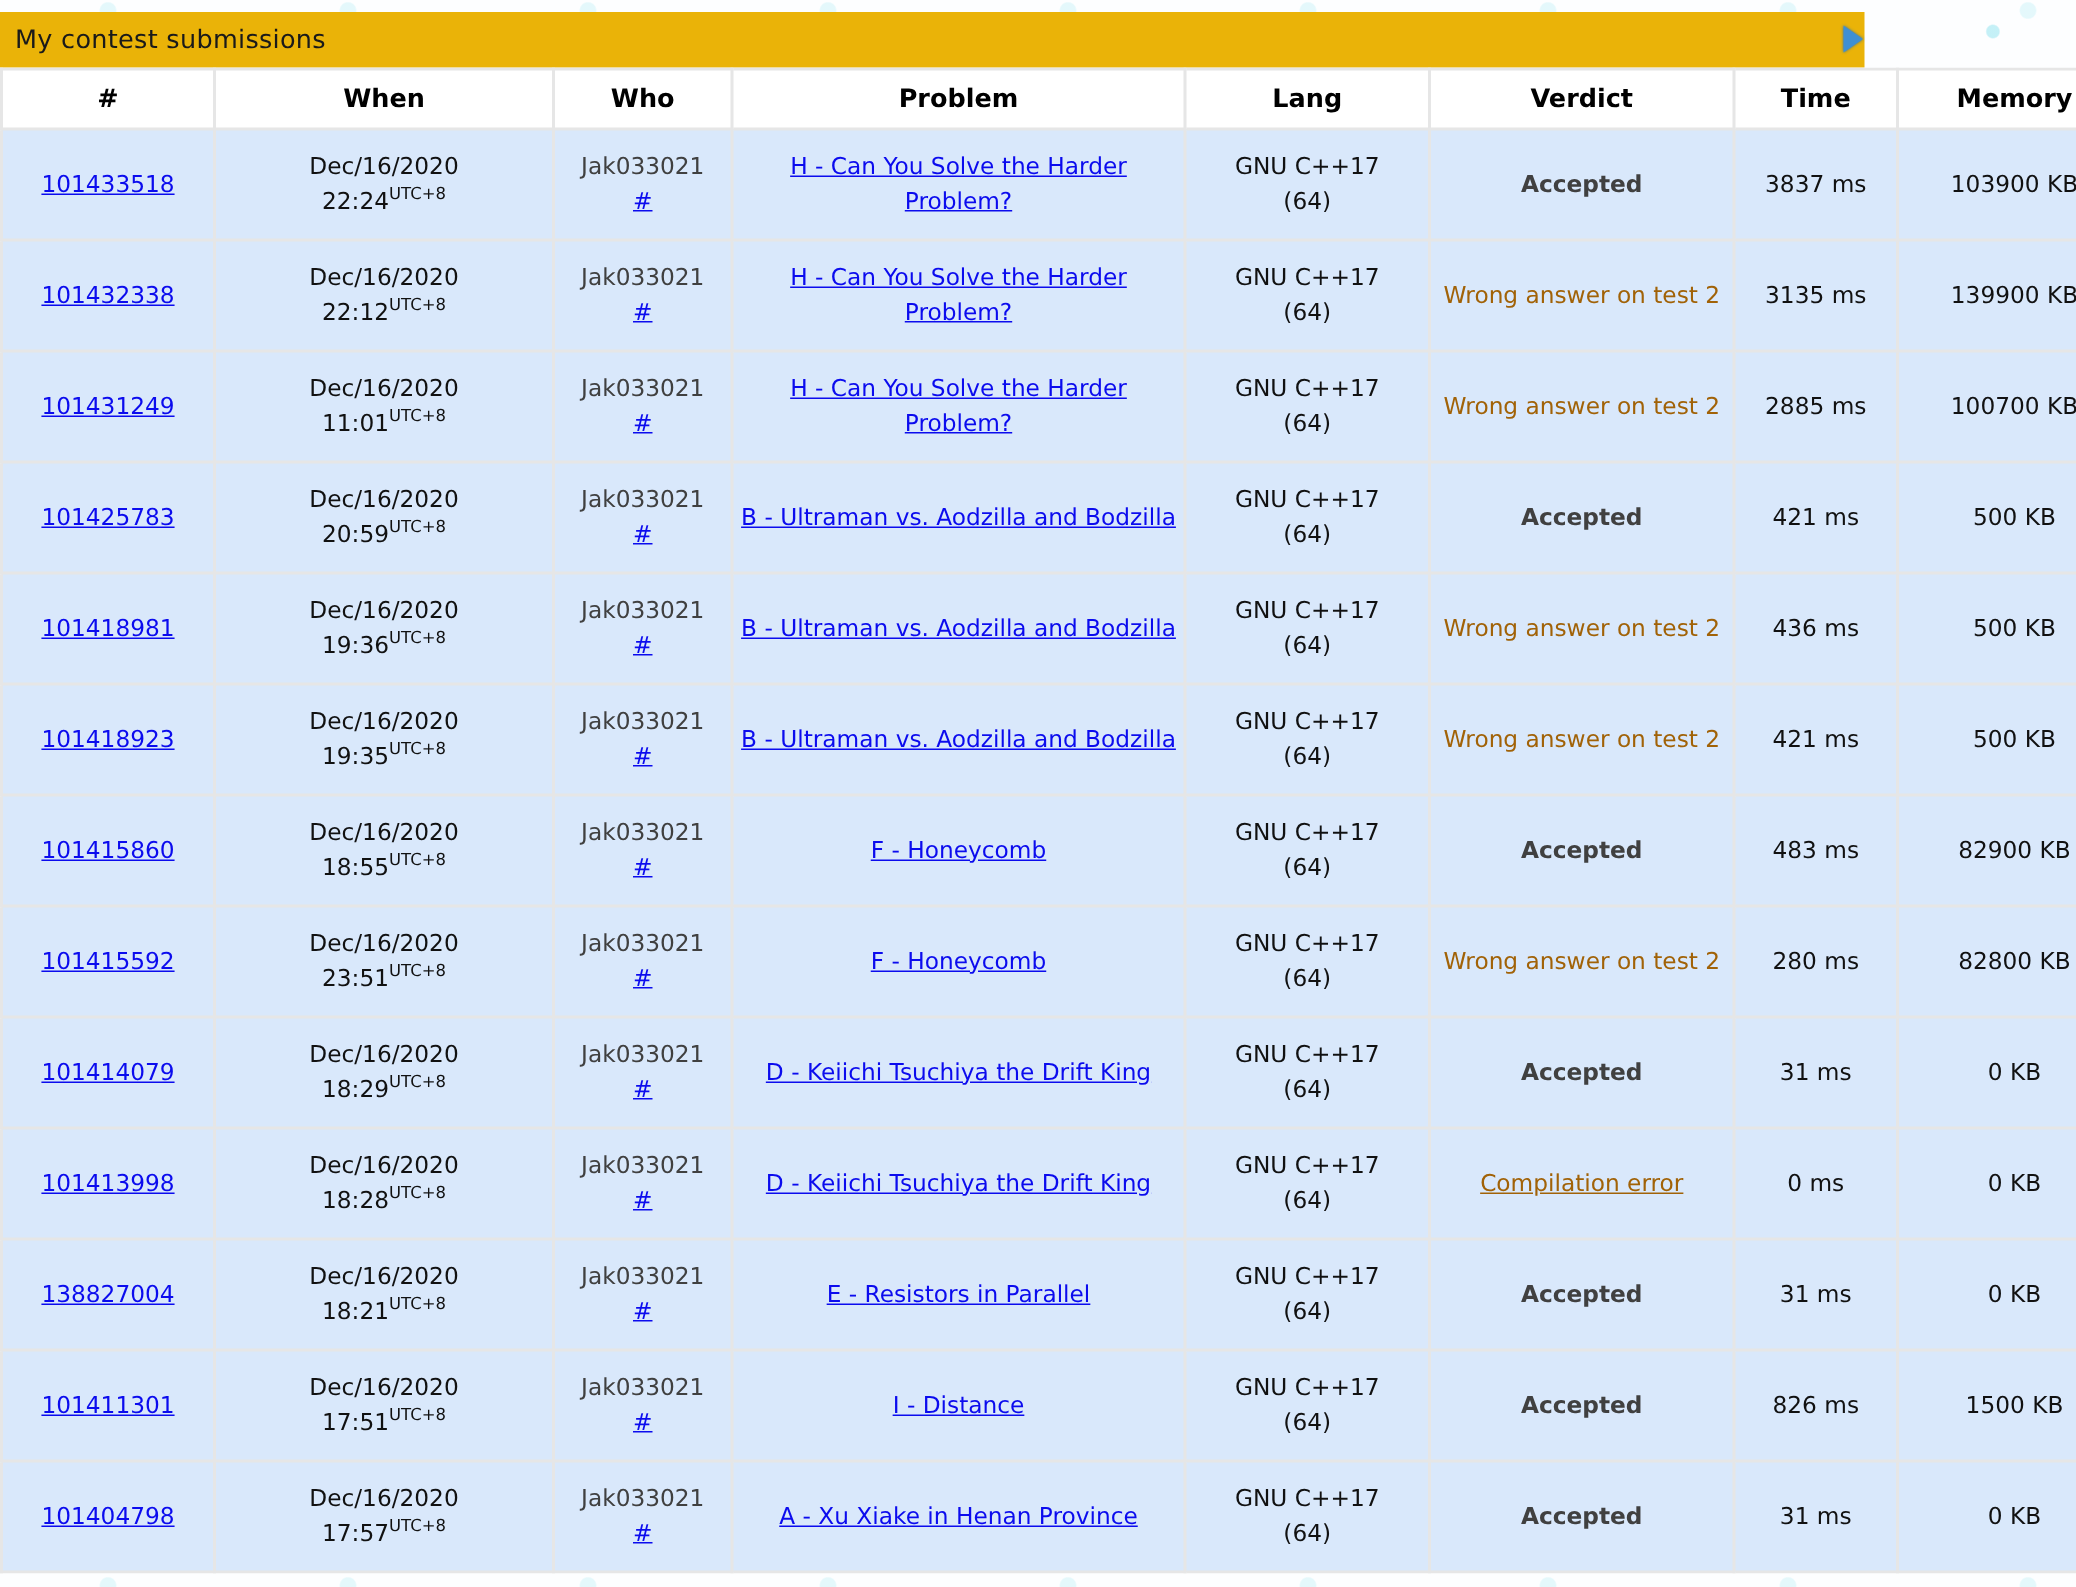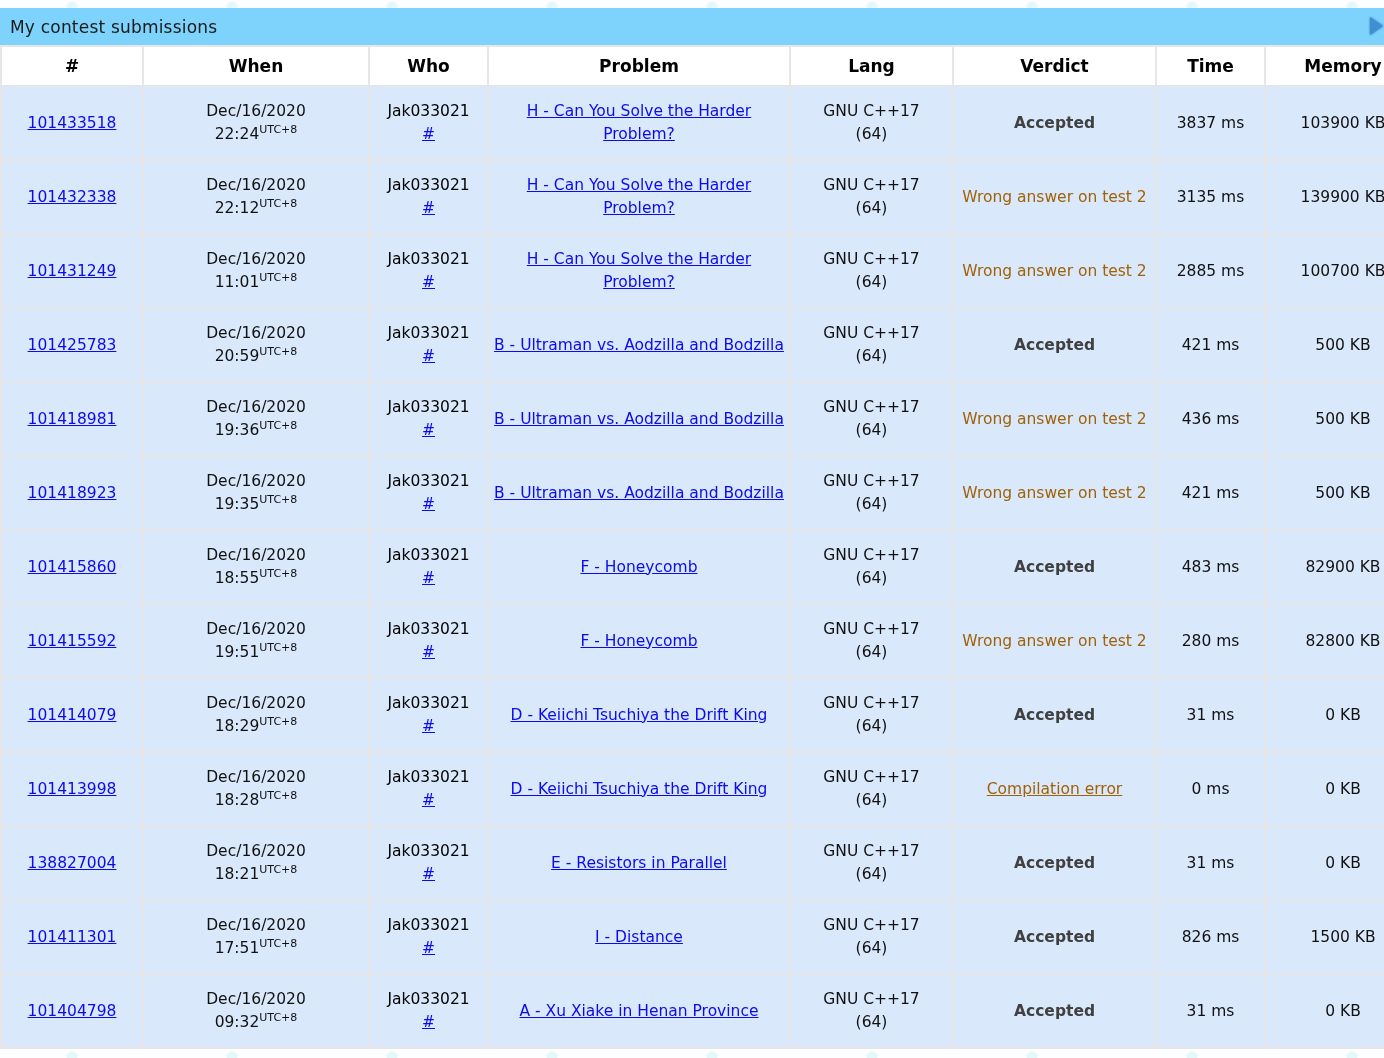--- a/index.html
+++ b/index.html
@@ -16,23 +16,23 @@
       radial-gradient(circle at 22% 35%, rgba(150,228,240,0.55) 0 4px, rgba(150,228,240,0) 5px),
       radial-gradient(circle at 68% 75%, rgba(170,235,243,0.45) 0 6px, rgba(170,235,243,0) 7px),
       radial-gradient(circle at 45% 10%, rgba(190,240,246,0.40) 0 5px, rgba(190,240,246,0) 6px);
     background-size: 130px 60px, 190px 80px, 160px 70px;
     color: #111;
   }
   .titlebar {
     position: absolute;
     top: 8px;
     left: 0;
-    width: 1384px;
+    width: 1243px;
     height: 37px;
-    background: #7dd3fc;
+    background: #eab308;
     box-sizing: border-box;
     display: flex;
     align-items: center;
   }
   .titlebar-text {
     padding-left: 10px;
     font-size: 17px;
     color: #1a1a1a;
     letter-spacing: 0.2px;
   }
@@ -89,21 +89,21 @@
   col.c-mem    { width: 156px; }
   a.lnk {
     color: #0b0bee;
     text-decoration: underline;
     cursor: pointer;
   }
   .when-time sup {
     font-size: 11px;
     line-height: 0;
   }
-  .who-name { color: #000000; }
+  .who-name { color: #404040; }
   .v-accepted {
     color: #404040;
     font-weight: bold;
   }
   .v-rejected {
     color: #a16207;
   }
   .v-link {
     text-decoration: underline;
     cursor: pointer;
@@ -351,21 +351,21 @@
       <span>82900 KB</span>
     </td>
   </tr>
 
   <tr class="data-row">
     <td>
       <a class="lnk">101415592</a>
     </td>
     <td>
       <div class="when-date">Dec/16/2020</div>
-      <div class="when-time"><span>19:51</span><sup>UTC+8</sup></div>
+      <div class="when-time"><span>23:51</span><sup>UTC+8</sup></div>
     </td>
     <td>
       <div class="who-name">Jak033021</div>
       <div><a class="lnk">#</a></div>
     </td>
     <td>
       <a class="lnk">F - Honeycomb</a>
     </td>
     <td>
       <div>GNU C++17</div>
@@ -501,21 +501,21 @@
       <span>1500 KB</span>
     </td>
   </tr>
 
   <tr class="data-row">
     <td>
       <a class="lnk">101404798</a>
     </td>
     <td>
       <div class="when-date">Dec/16/2020</div>
-      <div class="when-time"><span>09:32</span><sup>UTC+8</sup></div>
+      <div class="when-time"><span>17:57</span><sup>UTC+8</sup></div>
     </td>
     <td>
       <div class="who-name">Jak033021</div>
       <div><a class="lnk">#</a></div>
     </td>
     <td>
       <a class="lnk">A - Xu Xiake in Henan Province</a>
     </td>
     <td>
       <div>GNU C++17</div>

